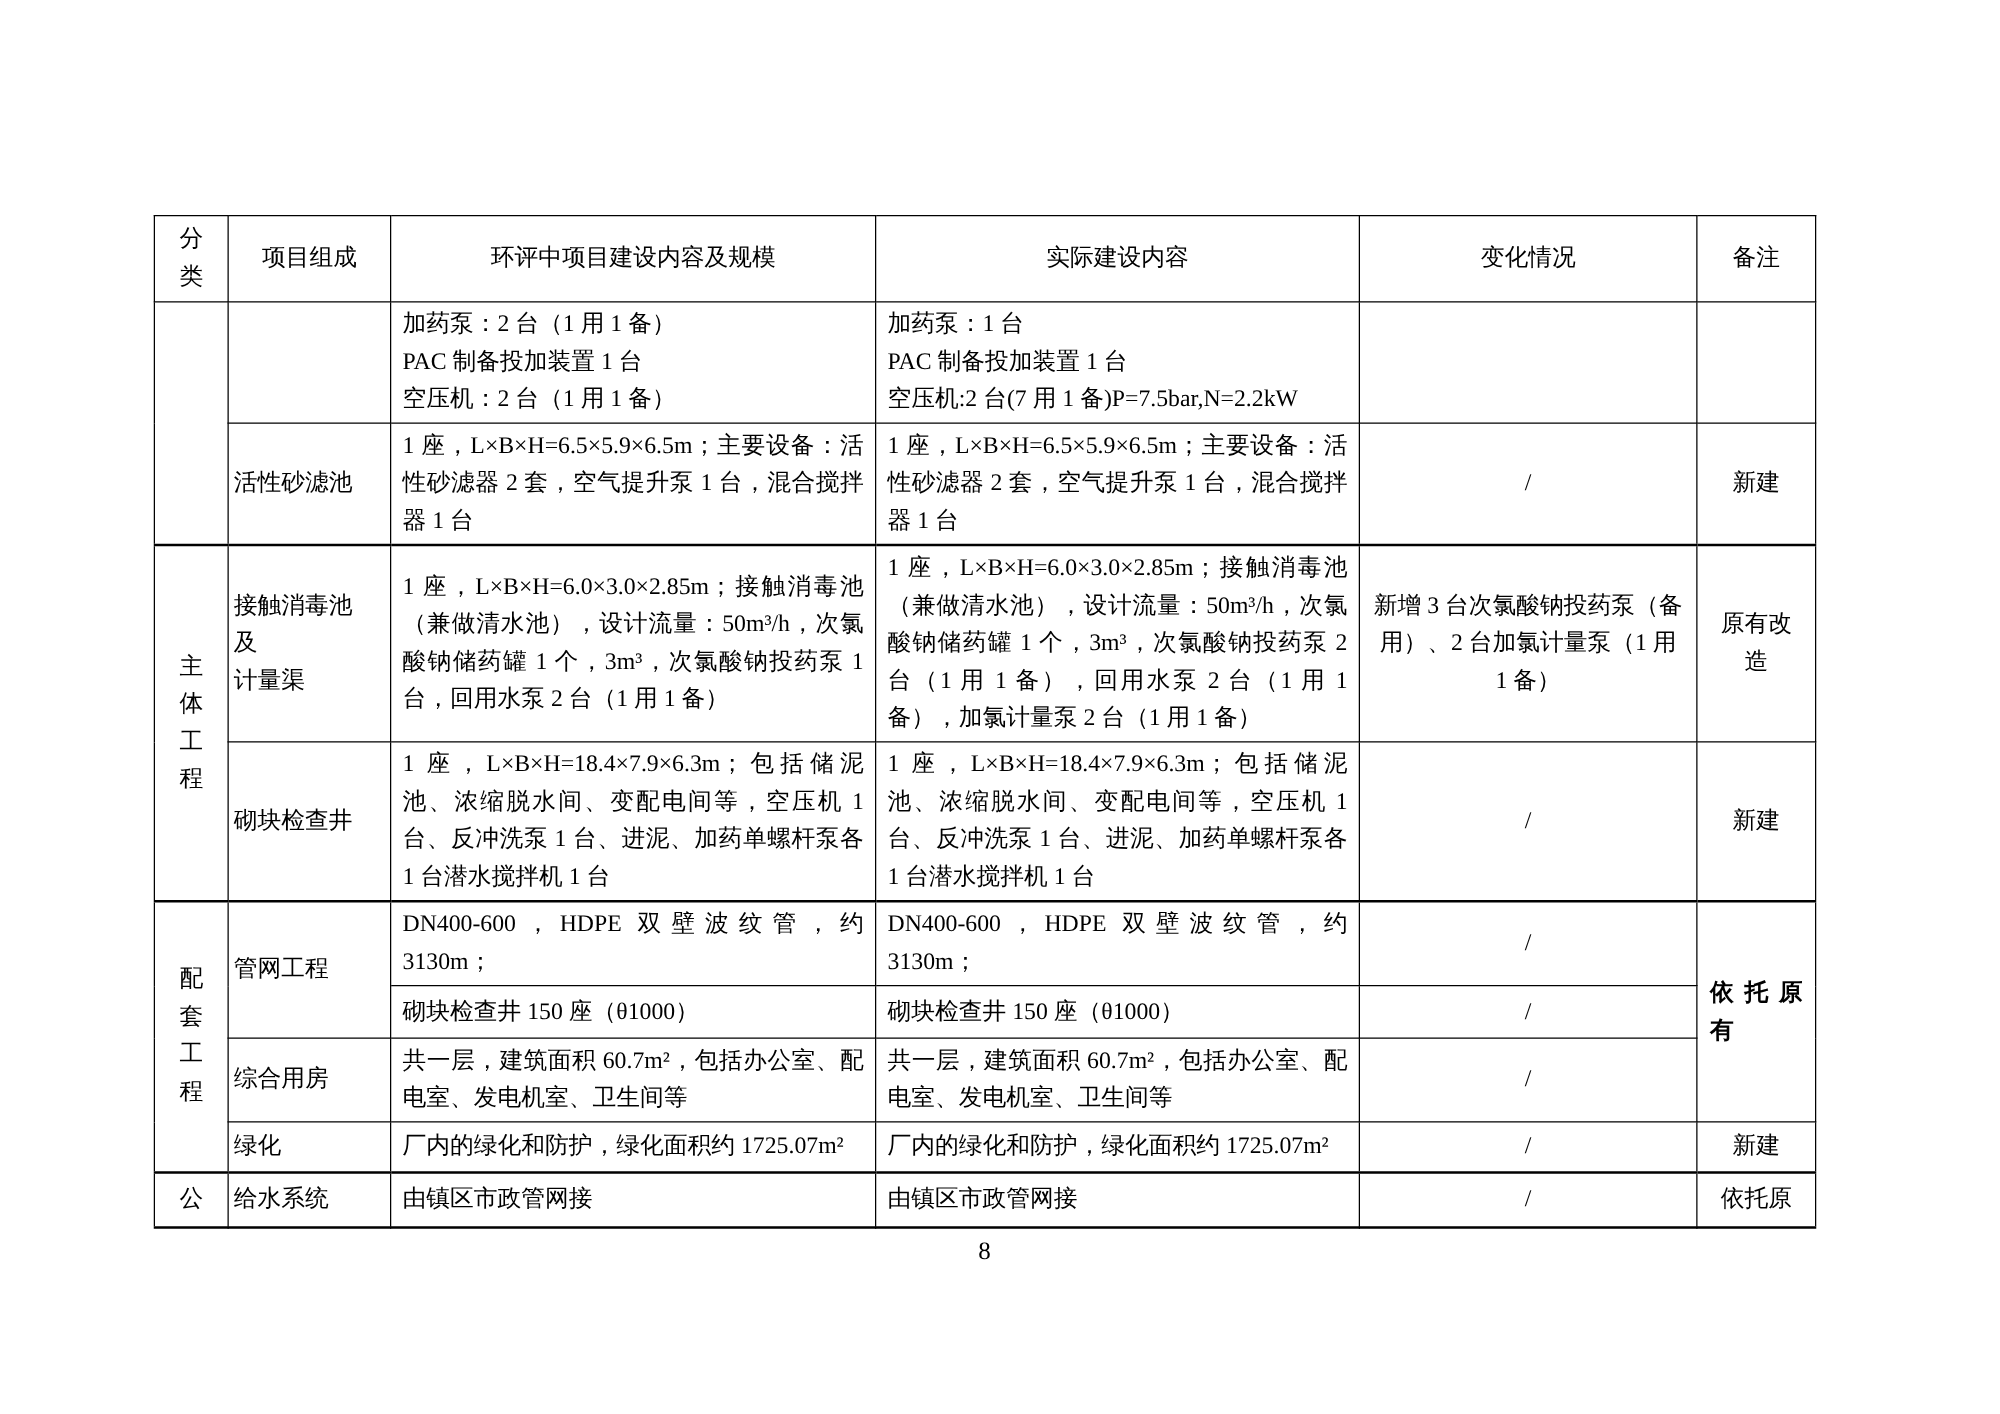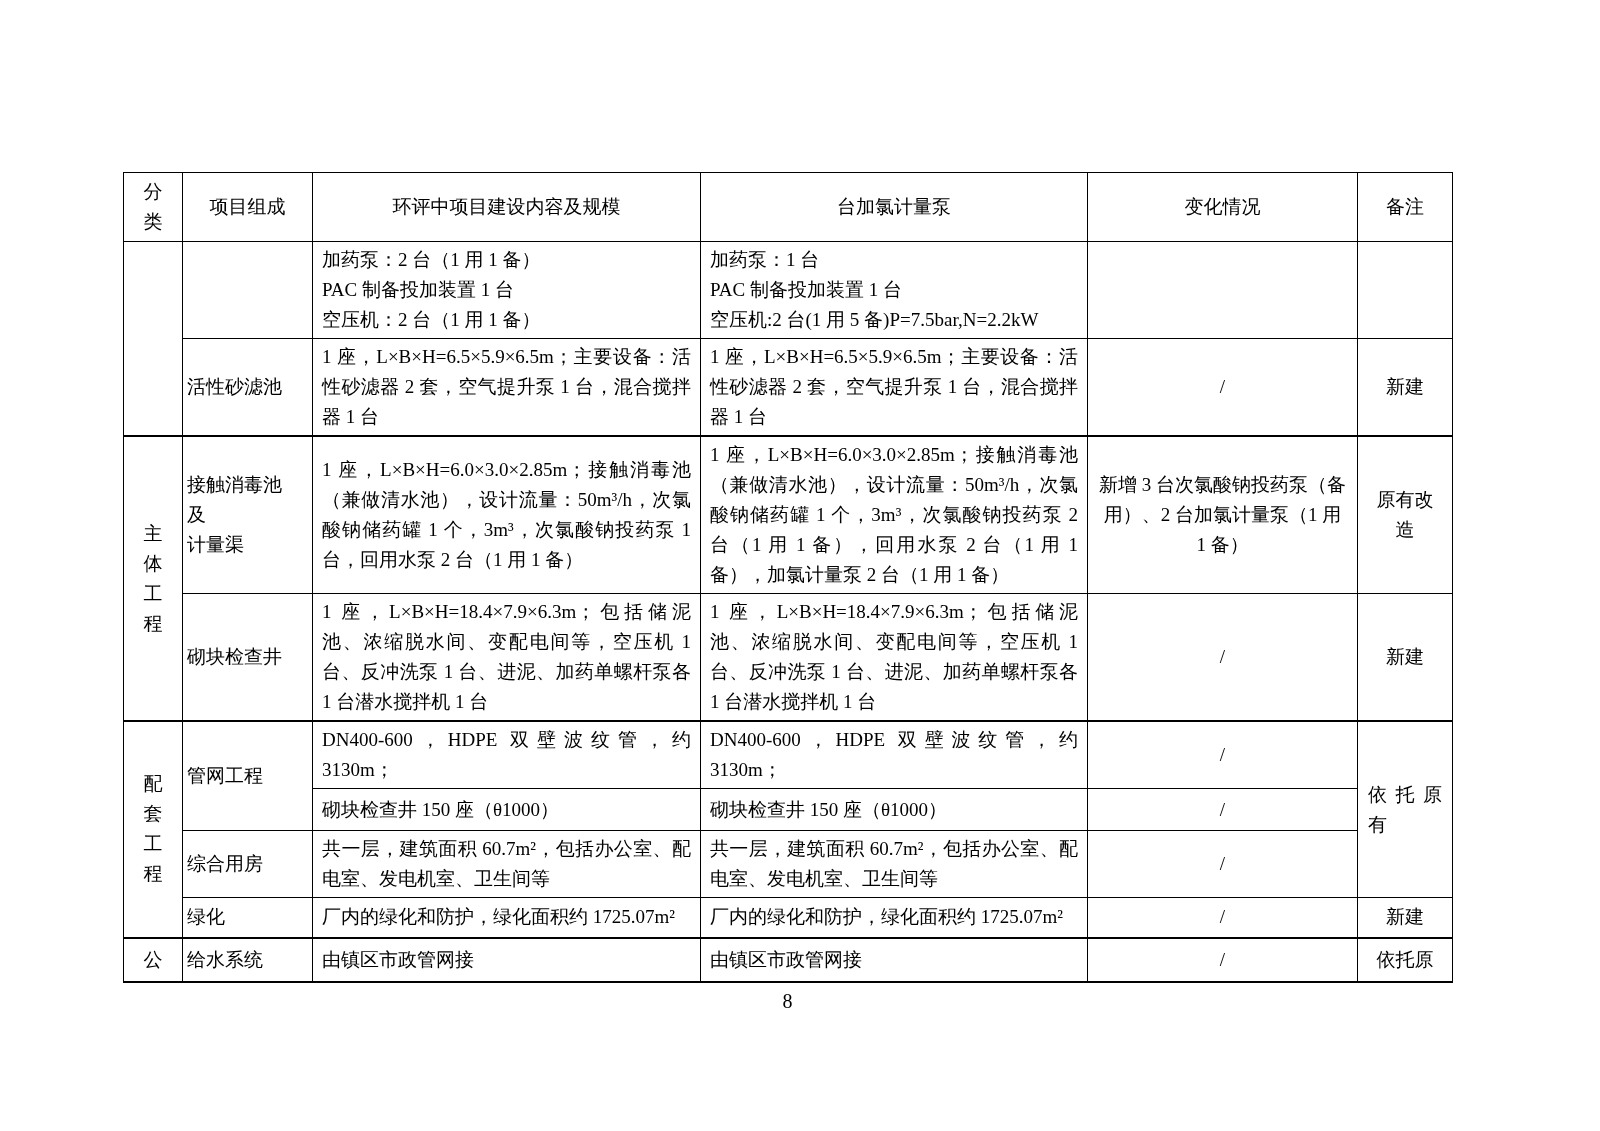--- a/index.html
+++ b/index.html
@@ -57,20 +57,21 @@
     text-align: center;
     padding: 3px 9px;
   }
   td.remark {
     text-align: center;
     padding: 2px 10px;
     margin-top: 14px;
   }
   td.remark.justify {
     text-align: justify;
+    font-weight: bold;
   }
   tr.section-start td { border-top-width: 2px; }
   table.doc-table { border-bottom: 2px solid #000; }
   .page-number {
     position: absolute;
     left: 123px; top: 990px;
     width: 1329px;
     text-align: center;
     font-size: 20px;
   }
@@ -89,34 +90,34 @@
       <col style="width:270px">
       <col style="width:95px">
     </colgroup>
 
     <tbody>
         <tr style="height:61px">
       <th class="hdr">分
 类</th>
       <th class="hdr">项目组成</th>
       <th class="hdr">环评中项目建设内容及规模</th>
-      <th class="hdr">台加氯计量泵</th>
+      <th class="hdr">实际建设内容</th>
       <th class="hdr">变化情况</th>
       <th class="hdr">备注</th>
     </tr>
 
     <tr style="height:94px">
       <td class="cat" rowspan="2"></td>
       <td class="comp"></td>
       <td class="content">加药泵：2 台（1 用 1 备）
 PAC 制备投加装置 1 台
 空压机：2 台（1 用 1 备）</td>
       <td class="content">加药泵：1 台
 PAC 制备投加装置 1 台
-空压机:2 台(1 用 5 备)P=7.5bar,N=2.2kW</td>
+空压机:2 台(7 用 1 备)P=7.5bar,N=2.2kW</td>
       <td class="change"></td>
       <td class="remark"></td>
     </tr>
 
     <tr style="height:94px">
       <td class="comp">活性砂滤池</td>
       <td class="content">1 座，L×B×H=6.5×5.9×6.5m；主要设备：活性砂滤器 2 套，空气提升泵 1 台，混合搅拌器 1 台</td>
       <td class="content">1 座，L×B×H=6.5×5.9×6.5m；主要设备：活性砂滤器 2 套，空气提升泵 1 台，混合搅拌器 1 台</td>
       <td class="change">/</td>
       <td class="remark">新建</td>

